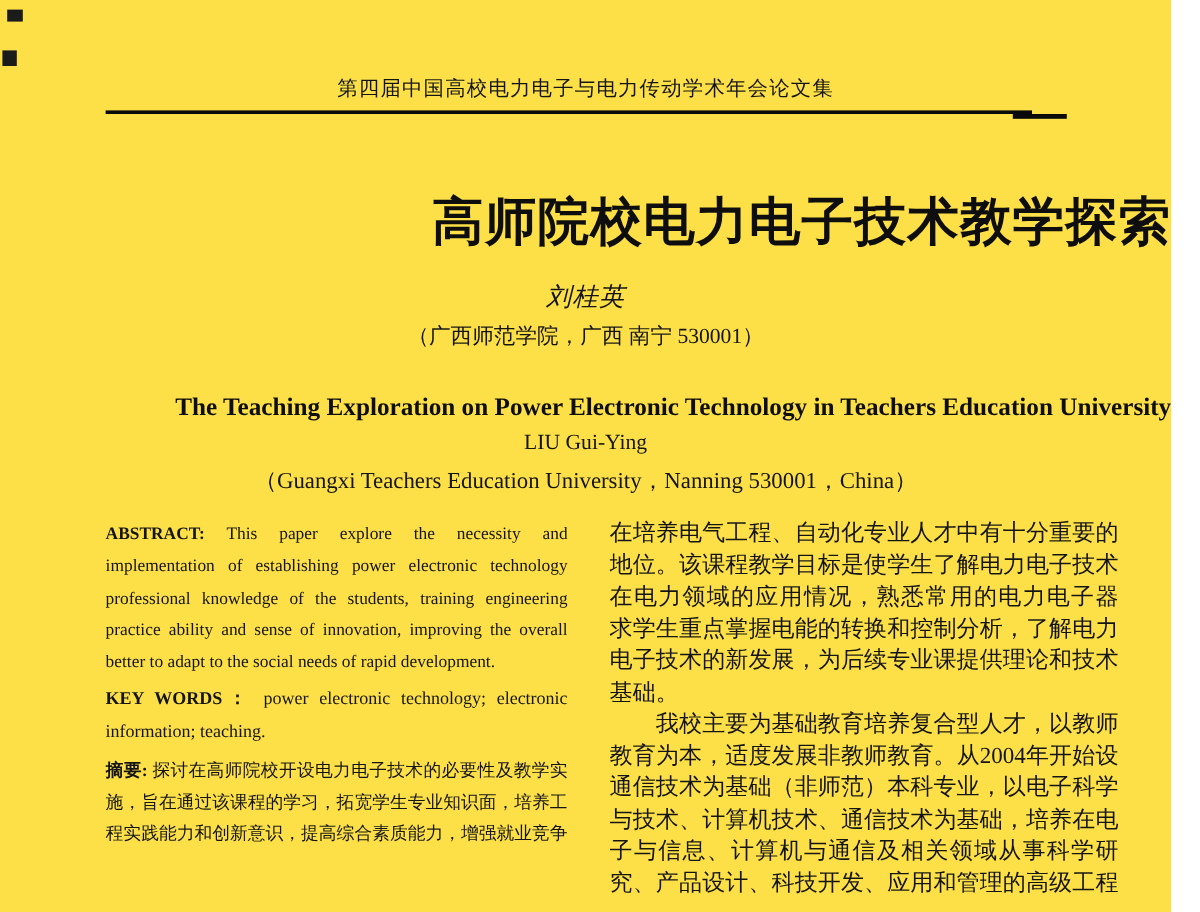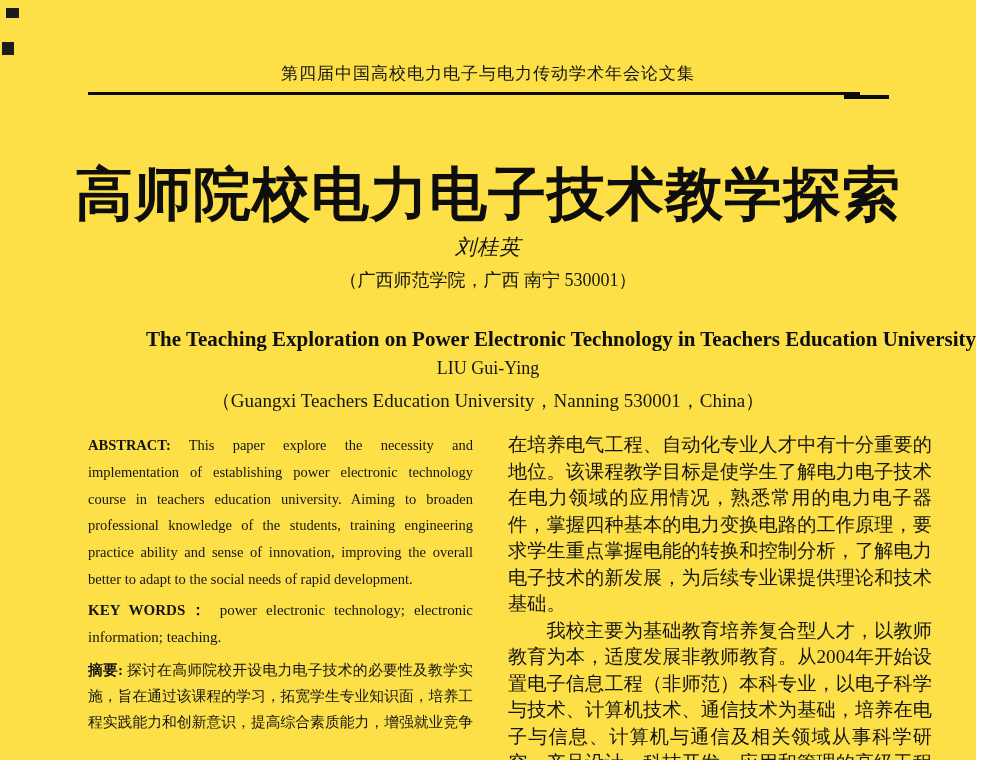--- a/index.html
+++ b/index.html
@@ -13,23 +13,23 @@
   .speck.s2 { left:2px;  top:42px; width:12px; height:13px; }
 
   .running-head {
     position:absolute; top:62px; left:0; width:100%; text-align:center;
     font-size:17px; letter-spacing:1px; white-space:nowrap;
   }
   .rule-a { position:absolute; top:92px; left:88px; width:772px; height:3px; background:#0a0a0a; }
   .rule-b { position:absolute; top:95px; left:844px; width:45px; height:4px; background:#0a0a0a; }
 
   .title-cn {
-    position:absolute; top:156px; left:0; width:100%; margin:0; text-align:center;
+    position:absolute; top:156px; left:0; width:100%; margin:0; text-align:right;
     font-family:"Liberation Sans","DejaVu Sans",sans-serif;
-    font-size:58px; font-weight:bold; letter-spacing:1px; white-space:nowrap; color:#0e0e0e;
+    font-size:43px; font-weight:bold; letter-spacing:1px; white-space:nowrap; color:#0e0e0e;
   }
   .author-cn {
     position:absolute; top:233px; left:0; width:100%; text-align:center;
     font-size:21px; letter-spacing:1px; white-space:nowrap;font-style:italic;
   }
   .affil-cn {
     position:absolute; top:268px; left:0; width:100%; text-align:center;
     font-size:18px; white-space:nowrap;
   }
   .title-en {
@@ -79,21 +79,20 @@
   <div class="title-en">The Teaching Exploration on Power Electronic Technology in Teachers Education University</div>
   <div class="author-en">LIU Gui-Ying</div>
   <div class="affil-en">（Guangxi Teachers Education University，Nanning 530001，China）</div>
 
   <div class="col col-left">
 
     <div class="abstract-en">
       <div class="line jl"><span class="b">ABSTRACT:</span> <span>This paper explore the necessity and</span></div>
       <div>
           <div class="line jl">implementation of establishing power electronic technology</div>
-          <div class="line jl">course in teachers education university. Aiming to broaden</div>
           <div class="line jl">professional knowledge of the students, training engineering</div>
           <div class="line jl">practice ability and sense of innovation, improving the overall</div>
           <div class="line">better to adapt to the social needs of rapid development.</div>
         </div>
     </div>
 
     <div class="keywords-en">
       <div class="line jl"><span class="b">KEY WORDS：</span> <span>power electronic technology; electronic</span></div>
       <div>
           <div class="line">information; teaching.</div>
@@ -108,28 +107,27 @@
         </div>
     </div>
 
   </div>
 
   <div class="col col-right">
     <div>
         <div class="line jl">在培养电气工程、自动化专业人才中有十分重要的</div>
         <div class="line jl">地位。该课程教学目标是使学生了解电力电子技术</div>
         <div class="line jl">在电力领域的应用情况，熟悉常用的电力电子器</div>
-        <div class="line jl">件，掌握四种基本的电力变换电路的工作原理，要</div>
         <div class="line jl">求学生重点掌握电能的转换和控制分析，了解电力</div>
         <div class="line jl">电子技术的新发展，为后续专业课提供理论和技术</div>
         <div class="line">基础。</div>
       </div>
     <div>
         <div class="line jl">　　我校主要为基础教育培养复合型人才，以教师</div>
         <div class="line jl">教育为本，适度发展非教师教育。从2004年开始设</div>
-        <div class="line jl">置电子信息工程（非师范）本科专业，以电子科学</div>
+        <div class="line jl">通信技术为基础（非师范）本科专业，以电子科学</div>
         <div class="line jl">与技术、计算机技术、通信技术为基础，培养在电</div>
         <div class="line jl">子与信息、计算机与通信及相关领域从事科学研</div>
         <div class="line jl">究、产品设计、科技开发、应用和管理的高级工程</div>
       </div>
   </div>
 
 </div>
 
 </body></html>

